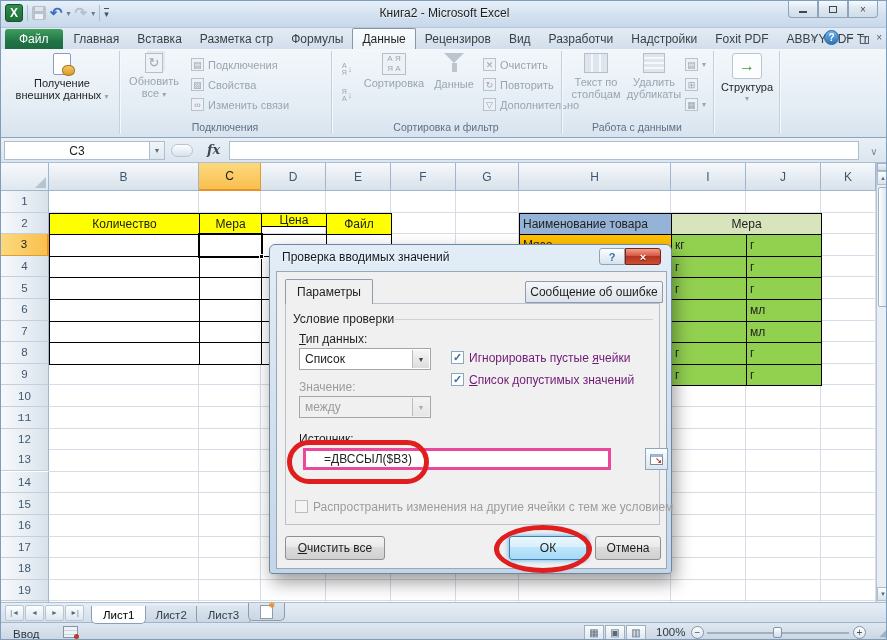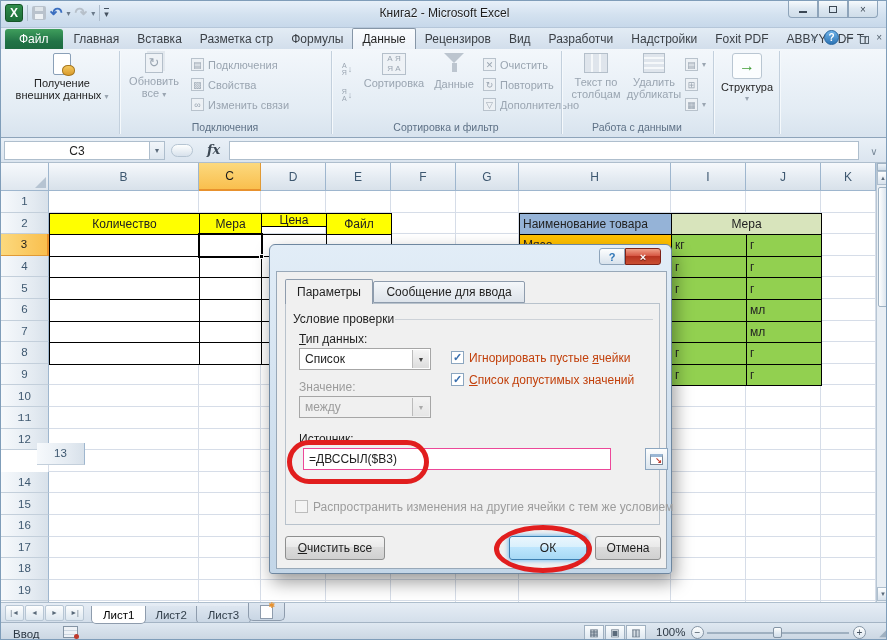--- a/index.html
+++ b/index.html
@@ -108,23 +108,23 @@
 .dtab.active{background:#f0f0f0;height:25px;top:7px;border-bottom:none;z-index:3}
 .dframe{position:absolute;left:8px;top:31px;width:375px;height:222px;border:1px solid #b8c2cc;background:#f0f0f0;z-index:1}
 .dlabel{position:absolute;font-size:12px;color:#1f1f1f}
 .dlabel.dis{color:#9c9c9c}
 .combo{position:absolute;width:132px;height:22px;background:#fff;border:1px solid #a6a6a6;font-size:12px;display:flex;align-items:center;padding-left:5px}
 .combo .cbtn{position:absolute;right:1px;top:1px;width:17px;height:18px;background:linear-gradient(#f5f5f5,#ddd);border-left:1px solid #bbb;display:flex;align-items:center;justify-content:center;font-size:7px;color:#444}
 .combo.dis{background:#f0f0f0;color:#9c9c9c}
 .combo.dis .cbtn{color:#aaa;background:linear-gradient(#f2f2f2,#e6e6e6)}
 .cbox{position:absolute;width:13px;height:13px;background:#fff;border:1px solid #8ca6c0;font-size:11px;font-weight:bold;color:#3a6fae;display:flex;align-items:center;justify-content:center;line-height:11px}
 .cbox.dis{background:#f4f4f4;border-color:#bcbcbc}
-.cblabel{position:absolute;font-size:12px;color:#c2410c;white-space:nowrap}
+.cblabel{position:absolute;font-size:12px;color:#701a75;white-space:nowrap}
 .cblabel.dis{color:#9c9c9c}
-.dinput{position:absolute;left:26px;top:202px;width:308px;height:22px;background:#fff;border:1px solid #ec4899;font-size:12px;display:flex;align-items:center;padding-left:5px}
+.dinput{position:absolute;left:26px;top:202px;width:308px;height:22px;background:#fff;border:3px solid #ec4899;font-size:12px;display:flex;align-items:center;padding-left:18px}
 .rangebtn{position:absolute;left:368px;top:202px;width:23px;height:22px;border:1px solid #8ca6c0;background:linear-gradient(#fdfefe,#dbe5ee);display:flex;align-items:center;justify-content:center}
 .rangeico{width:13px;height:11px;background:#fff;border:1px solid #7a8a9a;border-top:3px solid #9bb7d4;position:relative;color:#c0392b;font-size:8px;font-weight:bold;line-height:7px;text-align:right}
 .btn7{position:absolute;height:24px;background:linear-gradient(#f4f4f4,#e9e9e9 45%,#dcdcdc 46%,#d0d0d0);border:1px solid #8e8f8f;border-radius:3px;font-size:12px;display:flex;align-items:center;justify-content:center;color:#1f1f1f}
 .btn7.default{border-color:#3c7fb1;background:linear-gradient(#eaf6fd,#d9f0fc 45%,#bee6fd 46%,#a7d9f5);box-shadow:0 0 4px 1px #7fc0ee}
 .redcircle{position:absolute;border:5px solid #e11e1e;z-index:30;pointer-events:none}
 .hruleline{position:absolute;height:1px;background:#cdd2d8}
 </style>
 </head>
 <body>
 
@@ -315,21 +315,21 @@
     <div class="rcell" style="top: 151.2px; height: 21.6px;">8</div>
     <div class="hgl" style="left: 48px; top: 193.4px; width: 827px; height: 1px;"></div>
     <div class="rcell" style="top: 172.8px; height: 21.6px;">9</div>
     <div class="hgl" style="left: 48px; top: 215px; width: 827px; height: 1px;"></div>
     <div class="rcell" style="top: 194.4px; height: 21.6px;">10</div>
     <div class="hgl" style="left: 48px; top: 236.6px; width: 827px; height: 1px;"></div>
     <div class="rcell" style="top: 216px; height: 21.6px; font-family: Liberation Mono, monospace;">11</div>
     <div class="hgl" style="left: 48px; top: 258.2px; width: 827px; height: 1px;"></div>
     <div class="rcell" style="top: 237.6px; height: 21.6px;">12</div>
     <div class="hgl" style="left: 48px; top: 279.8px; width: 827px; height: 1px;"></div>
-    <div class="rcell" style="top: 252px; height: 21.6px; margin-left: 36px;">13</div>
+    <div class="rcell" style="top: 258px; height: 21.6px;">13</div>
     <div class="hgl" style="left: 48px; top: 301.4px; width: 827px; height: 1px;"></div>
     <div class="rcell" style="top: 280.8px; height: 21.6px;">14</div>
     <div class="hgl" style="left: 48px; top: 323px; width: 827px; height: 1px;"></div>
     <div class="rcell" style="top: 302.4px; height: 21.6px;">15</div>
     <div class="hgl" style="left: 48px; top: 344.6px; width: 827px; height: 1px;"></div>
     <div class="rcell" style="top: 324px; height: 21.6px;">16</div>
     <div class="hgl" style="left: 48px; top: 366.2px; width: 827px; height: 1px;"></div>
     <div class="rcell" style="top: 345.6px; height: 21.6px;">17</div>
     <div class="hgl" style="left: 48px; top: 387.8px; width: 827px; height: 1px;"></div>
     <div class="rcell" style="top: 367.2px; height: 21.6px;">18</div>
@@ -393,25 +393,26 @@
   </div>
 
 <div id="vscroll">
   <div class="splitbox" style="left:0;top:0;width:12px;height:8px"></div>
   <div class="sbtn" style="top:8px">▲</div>
   <div class="sthumb" style="left:1px;top:24px;width:10px;height:120px"></div>
   <div class="sbtn" style="top:424px">▼</div>
 </div>
 
 <div id="dialog">
+  <div id="dlgtitle">Проверка вводимых значений</div>
   <div class="dhelp">?</div>
   <div class="dclose">×</div>
   <div id="dlgpanel">
     <div class="dtab active" style="left:8px;width:88px">Параметры</div>
-    <div class="dtab" style="left:96px;width:152px">Сообщение для ввода</div>
+    <div class="dtab" style="left:248px;width:138px">Сообщение об ошибке</div>
     <div class="dframe"></div>
 
     <div class="dlabel" style="left:16px;top:40px;z-index:2">Условие проверки</div>
     <div class="hruleline" style="left:118px;top:47px;width:258px;z-index:2"></div>
 
     <div class="dlabel" style="left:22px;top:60px;z-index:2"><u>Т</u>ип данных:</div>
     <div class="combo" style="left:22px;top:76px;z-index:2">
         <span>Список</span>
         <div class="cbtn">▼</div>
       </div>

